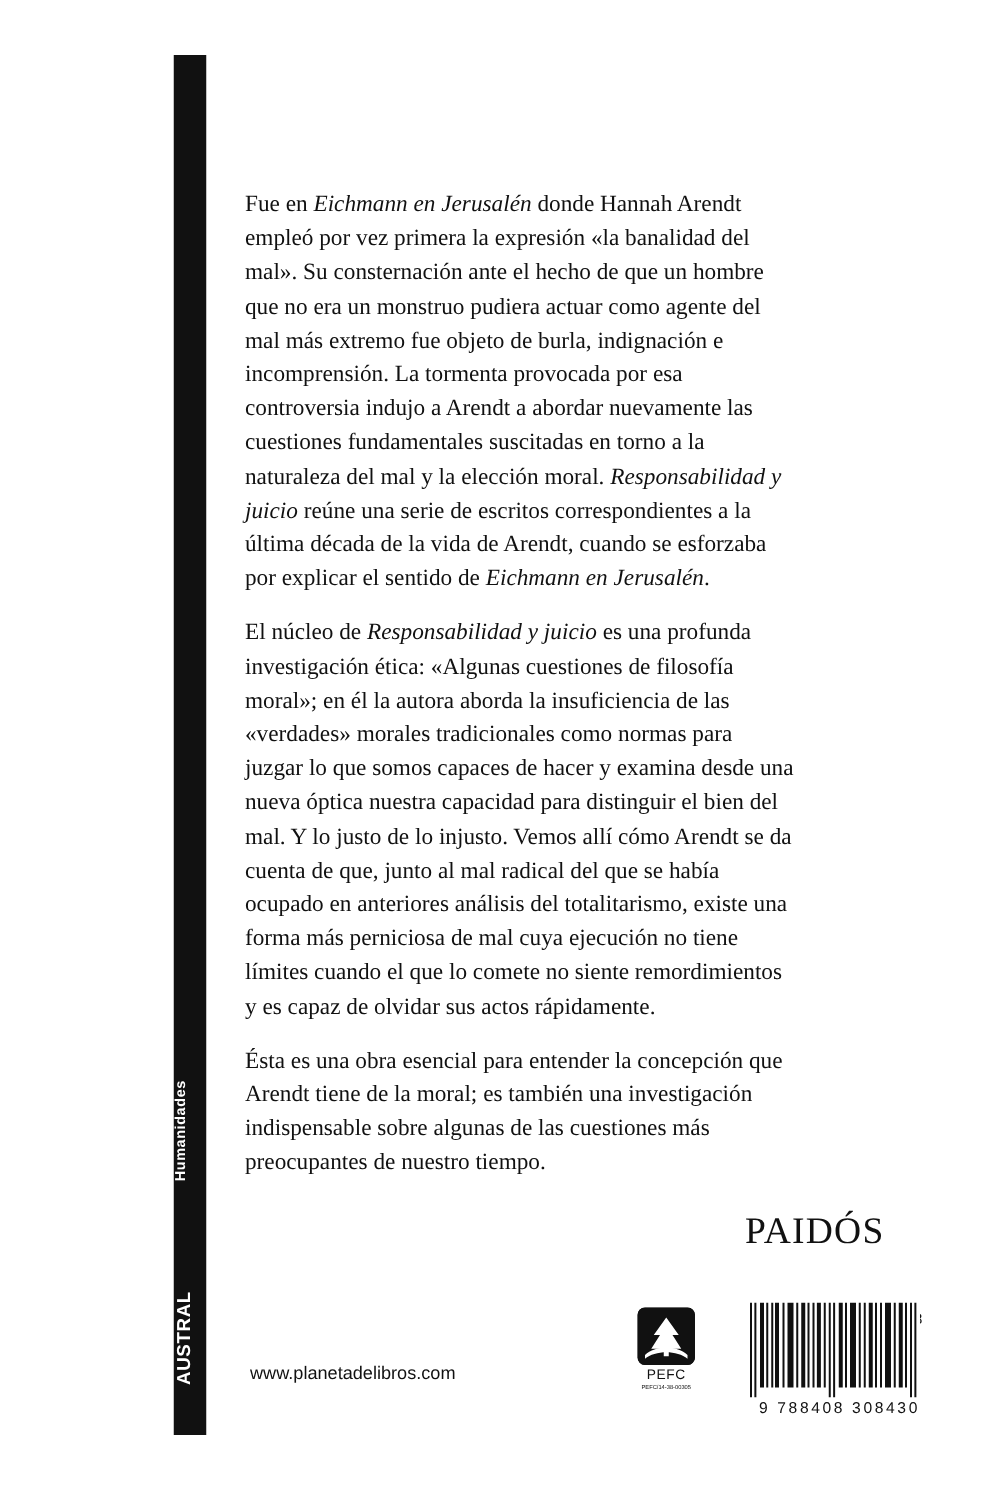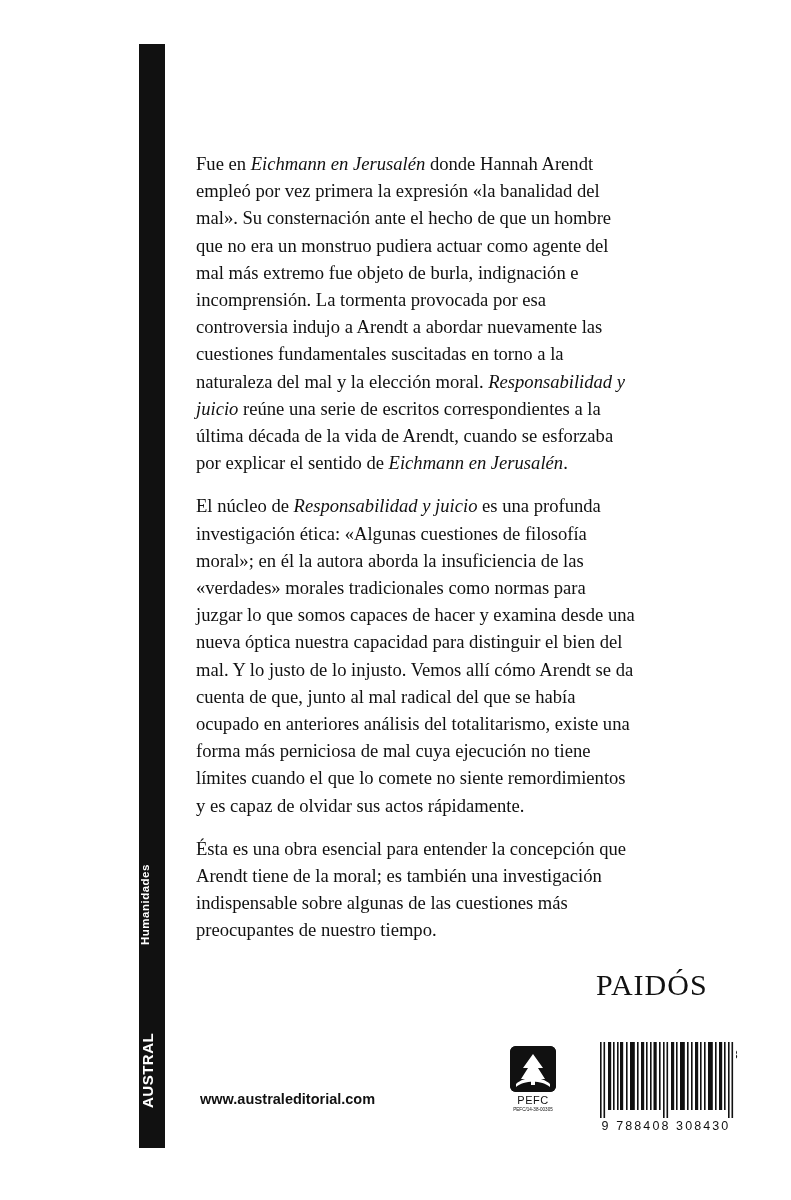--- a/index.html
+++ b/index.html
@@ -136,21 +136,21 @@
     height: 76px;
     width: 140px;
     display: block;
   }
   .barcode-digits {
     font-family: "Liberation Sans", sans-serif;
     font-size: 12.5px;
     color: #111111;
     letter-spacing: 2.1px;
     margin-top: 1px;
-    text-align: center;
+    text-align: right;
     white-space: nowrap;
   }
 
   
   .websites {
     position: absolute;
     left: 200px;
     top: 1088px;
     font-family: "Liberation Sans", sans-serif;
     font-size: 14.5px;
@@ -222,14 +222,14 @@
       <rect x="123" y="0" width="3.2" height="68"></rect>
       <rect x="128" y="0" width="1.6" height="68"></rect>
       <rect x="132" y="0" width="1.6" height="76"></rect>
       <rect x="135.5" y="0" width="1.6" height="76"></rect>
     </g>
   </svg>
   <div class="barcode-digits">9 788408 308430</div>
 </div>
 
 <div class="websites">
-  <div class="w2">www.australeditorial.com</div>
+  <div class="w1">www.planetadelibros.com</div>
 </div>
 
 </body></html>

